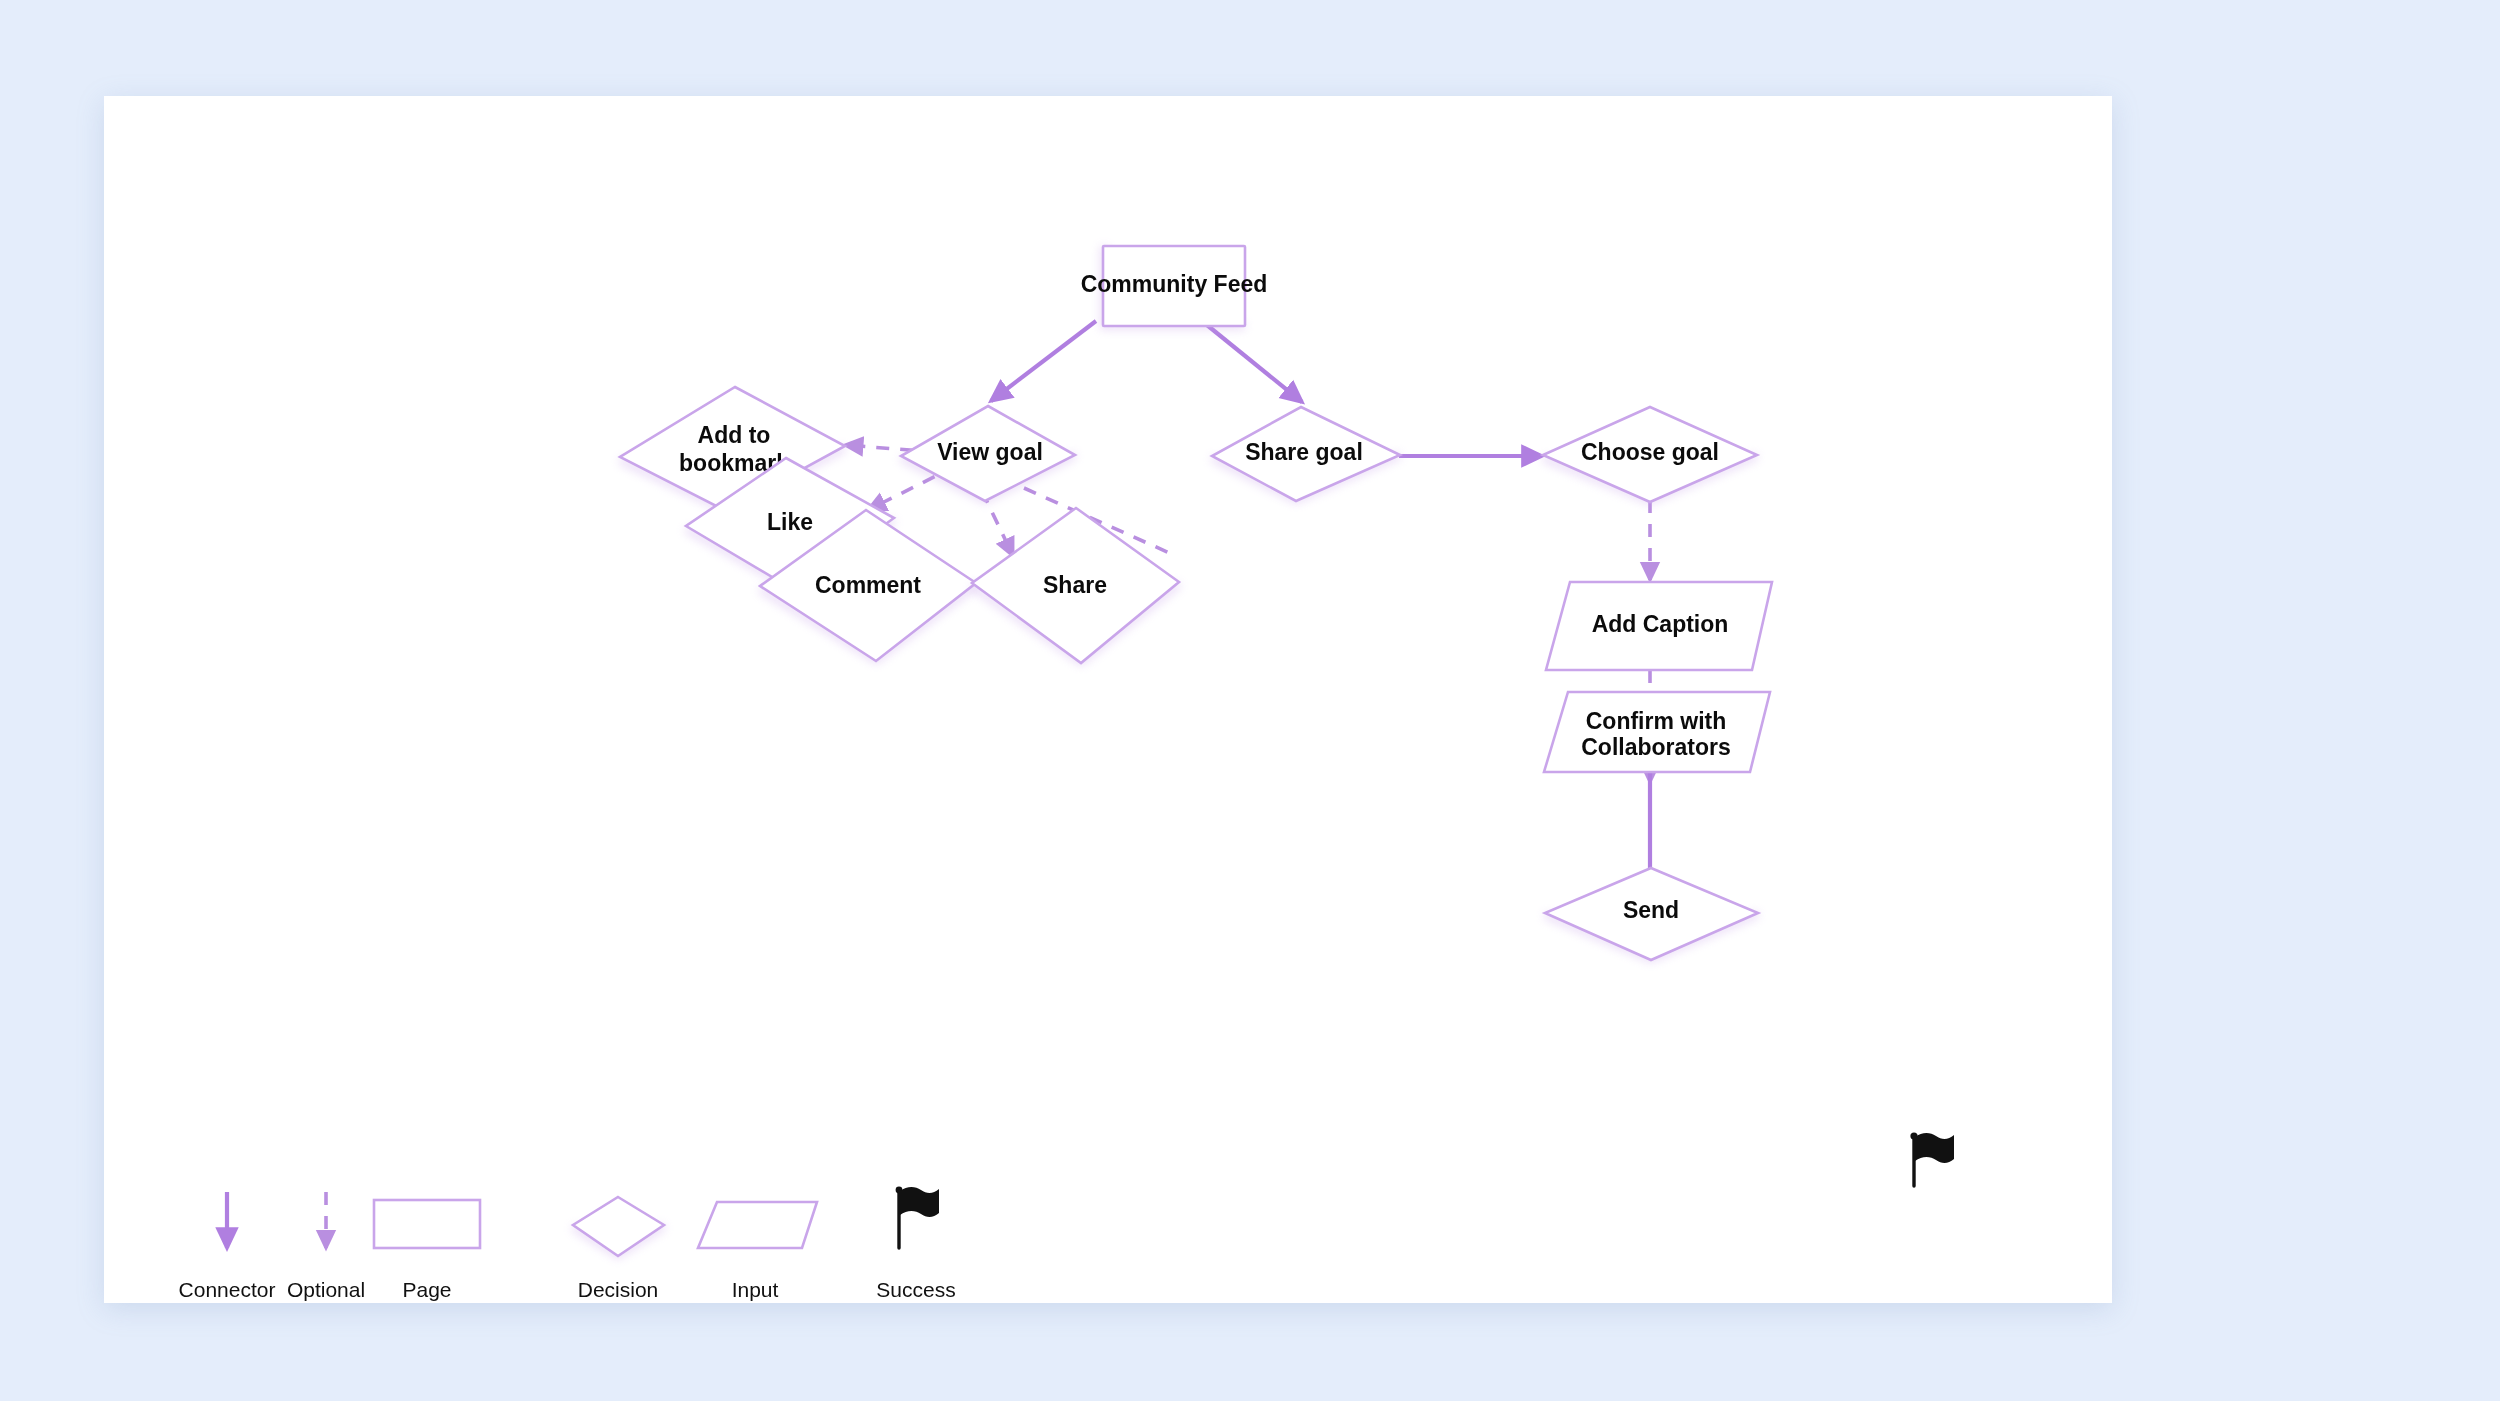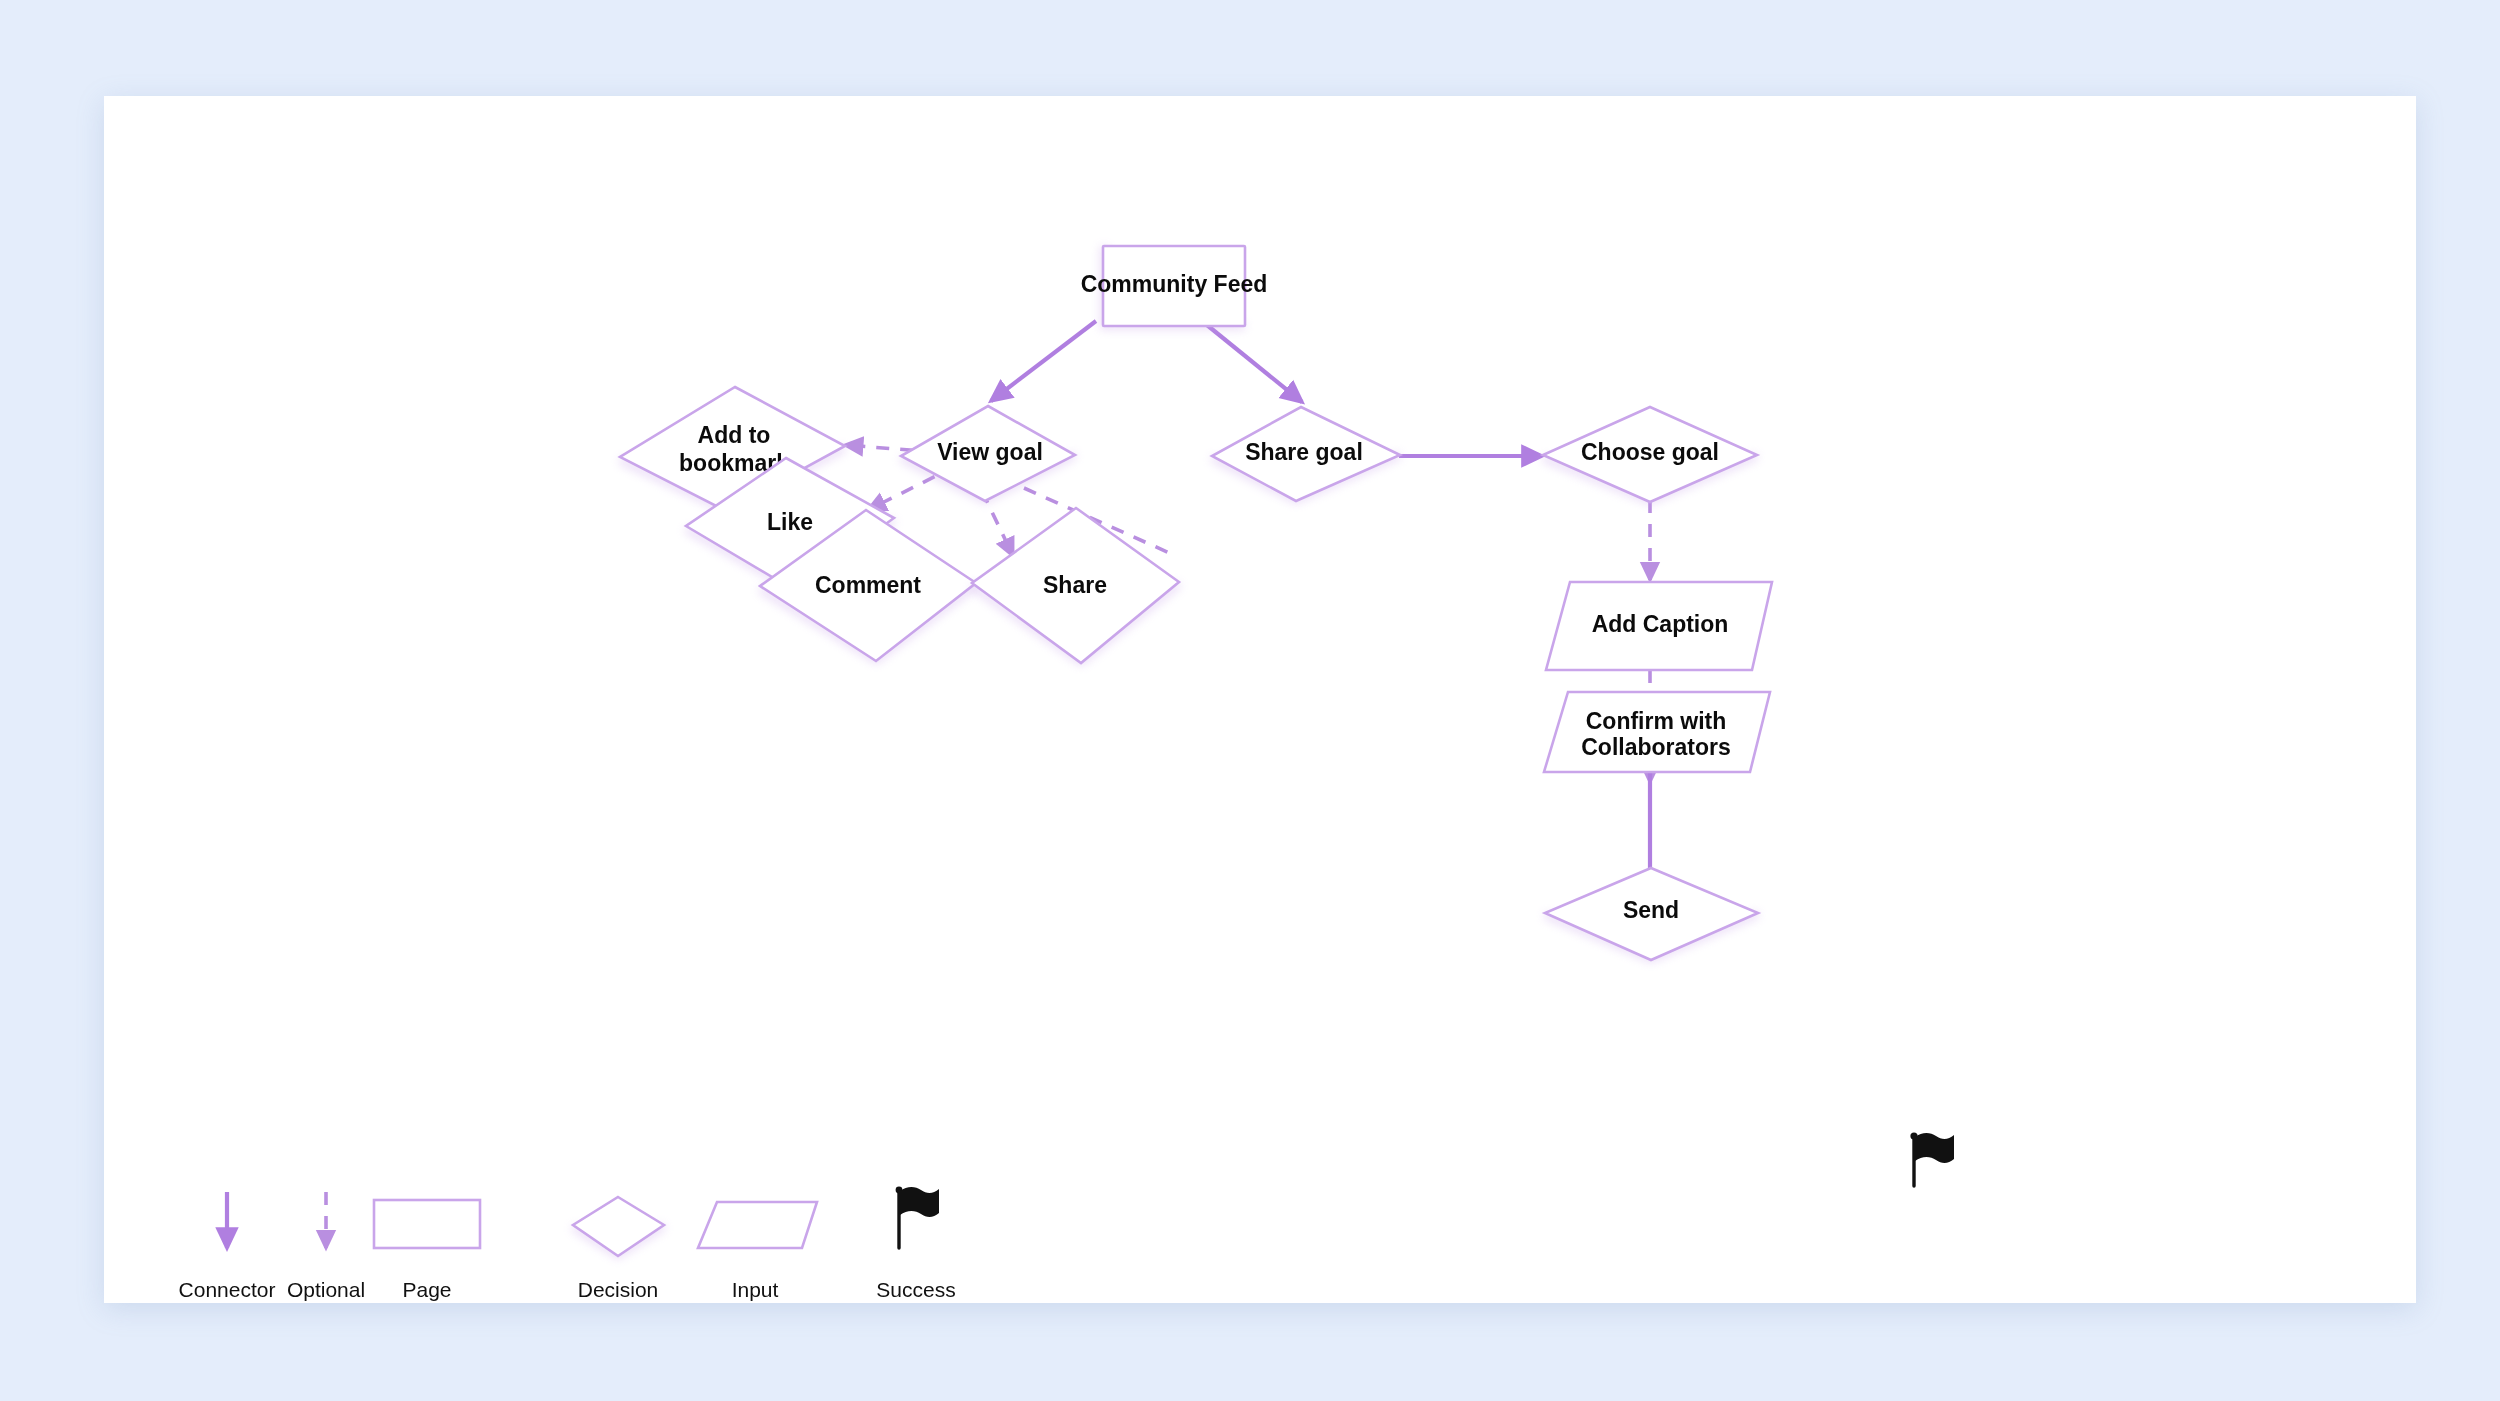--- a/index.html
+++ b/index.html
@@ -10,21 +10,21 @@
     width: 2500px;
     height: 1401px;
     background: #e4edfb;
     font-family: "Liberation Sans", sans-serif;
     overflow: hidden;
   }
   #canvas-board {
     position: absolute;
     left: 104px;
     top: 96px;
-    width: 2312px;
+    width: 2008px;
     height: 1207px;
     background: #ffffff;
     box-shadow: 0 6px 26px rgba(120, 145, 190, 0.22);
   }
   #flow-svg {
     position: absolute;
     left: 0;
     top: 0;
     width: 2292px;
     height: 1207px;

